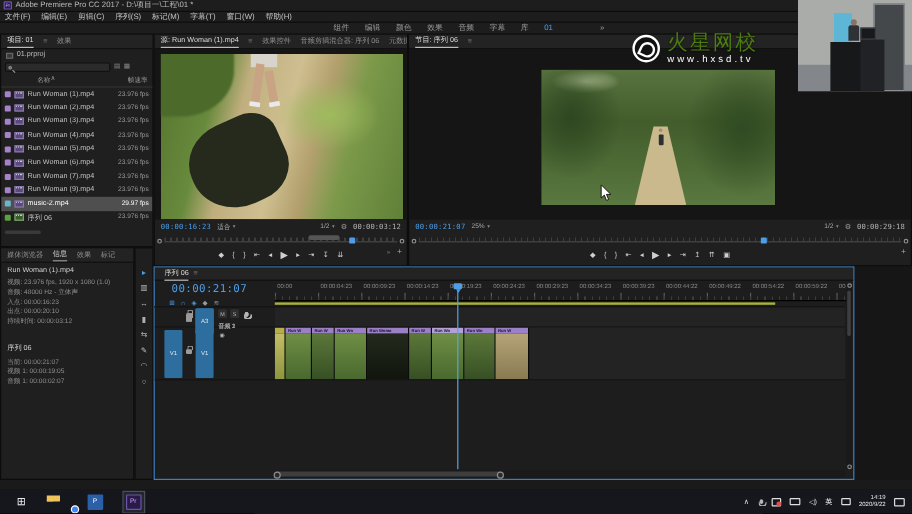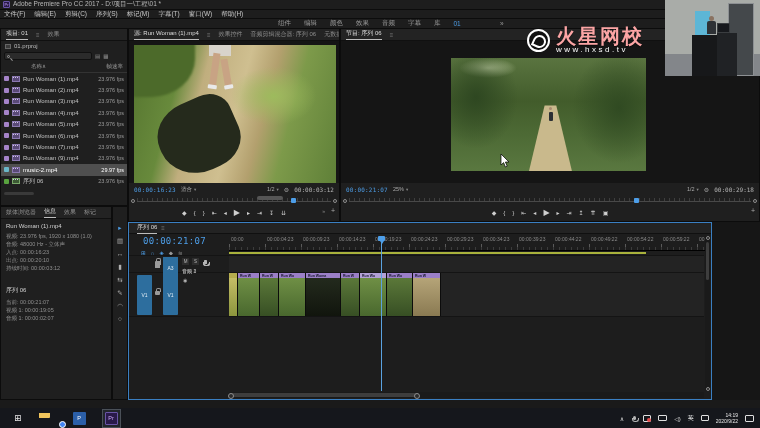--- a/index.html
+++ b/index.html
@@ -102,21 +102,21 @@
 .transport{position:absolute;left:0;right:0;top:176px;height:16px;display:flex;align-items:center;justify-content:center;gap:7px}
 .tbtn{font-size:6px;color:#cfcfcf;line-height:8px}
 .tbtn.big{font-size:8px}
 .plusbtn{position:absolute;right:4px;top:178px;font-size:7px;color:#aaa}
 .tmore{position:absolute;right:14px;top:179px;font-size:5px;color:#888}
 
 .watermark{position:absolute;left:527px;top:21px;width:142px;height:39px;display:flex;align-items:center;gap:6px;z-index:30}
 .wm-ico{width:23px;height:23px;border:2.5px solid #fff;border-radius:50%;position:relative;flex:0 0 auto;background:#111}
 .wm-ico::after{content:'';position:absolute;left:4px;top:4px;width:9px;height:9px;border:2.5px solid #fff;border-radius:50% 50% 50% 0;transform:rotate(25deg)}
 .wm-txt{display:flex;flex-direction:column}
-.wm-name{font-size:20px;font-weight:bold;color:#fca5a5;letter-spacing:2px;line-height:18px;text-shadow:0 1px 1px rgba(0,0,0,.6)}
+.wm-name{font-size:17px;font-weight:normal;color:#4d7c0f;letter-spacing:2px;line-height:18px;text-shadow:0 1px 1px rgba(0,0,0,.6)}
 .wm-url{font-size:8px;color:#fff;letter-spacing:2.5px;line-height:10px}
 
 .webcam{position:absolute;left:665px;top:0;width:95px;height:76px;background:#a9aca8;z-index:40;overflow:hidden}
 .wc-floor{position:absolute;left:0;bottom:0;width:100%;height:22px;background:#83868a}
 .wc-door{position:absolute;right:6px;top:3px;width:26px;height:73px;background:#44484b;border:1px solid #8d9093}
 .wc-bluepanel{position:absolute;left:30px;top:11px;width:15px;height:27px;background:#5db6d6}
 .wc-person-head{position:absolute;left:44px;top:16px;width:5px;height:5px;background:#8a7260;border-radius:50%}
 .wc-person-body{position:absolute;left:42px;top:21px;width:9px;height:13px;background:#2e3135;border-radius:2px 2px 0 0}
 .wc-monitor{position:absolute;left:52px;top:23px;width:13px;height:10px;background:#17191d;border:1px solid #3a3d40}
 .wc-desk{position:absolute;left:27px;top:35px;width:44px;height:41px;background:#17181a}

